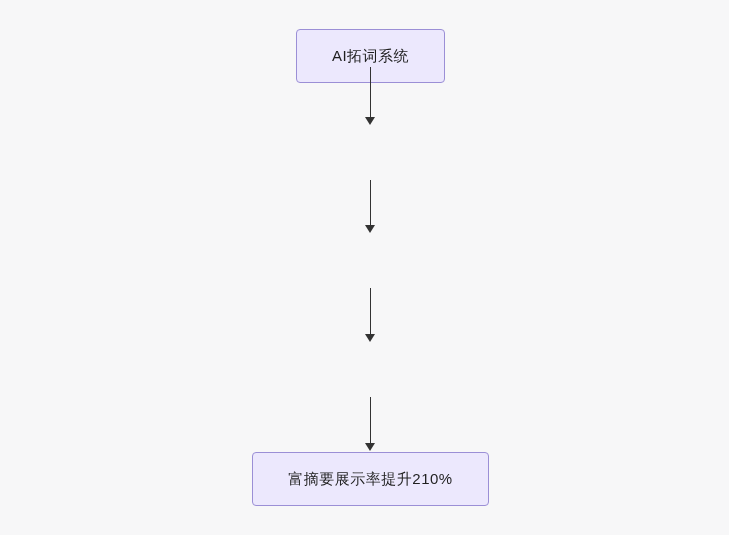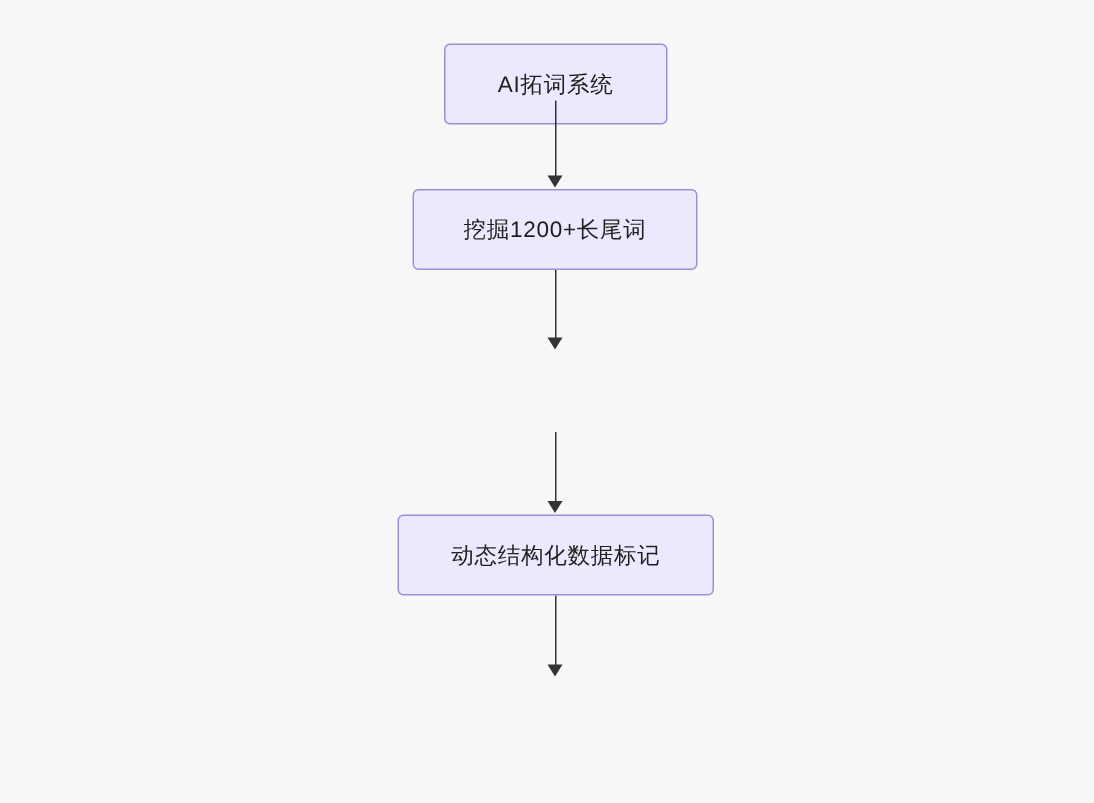--- a/index.html
+++ b/index.html
@@ -70,32 +70,29 @@
 
 <div class="flow">
 
   <div class="node" id="node-0">
     <span>AI拓词系统</span>
   </div>
 
   <div class="edge" id="edge-0"></div>
   <div class="arrow-head" id="arrow-0"></div>
 
-  <div class="node" id="node-1">
-    <span>挖掘1200+长尾词</span>
-  </div>
 
   <div class="edge" id="edge-1"></div>
   <div class="arrow-head" id="arrow-1"></div>
 
 
   <div class="edge" id="edge-2"></div>
   <div class="arrow-head" id="arrow-2"></div>
 
-  <div class="node" id="node-3">
-    <span>动态结构化数据标记</span>
-  </div>
 
   <div class="edge" id="edge-3"></div>
   <div class="arrow-head" id="arrow-3"></div>
 
+  <div class="node" id="node-4">
+    <span>富摘要展示率提升210%</span>
+  </div>
 
 </div>
 
 </body></html>

